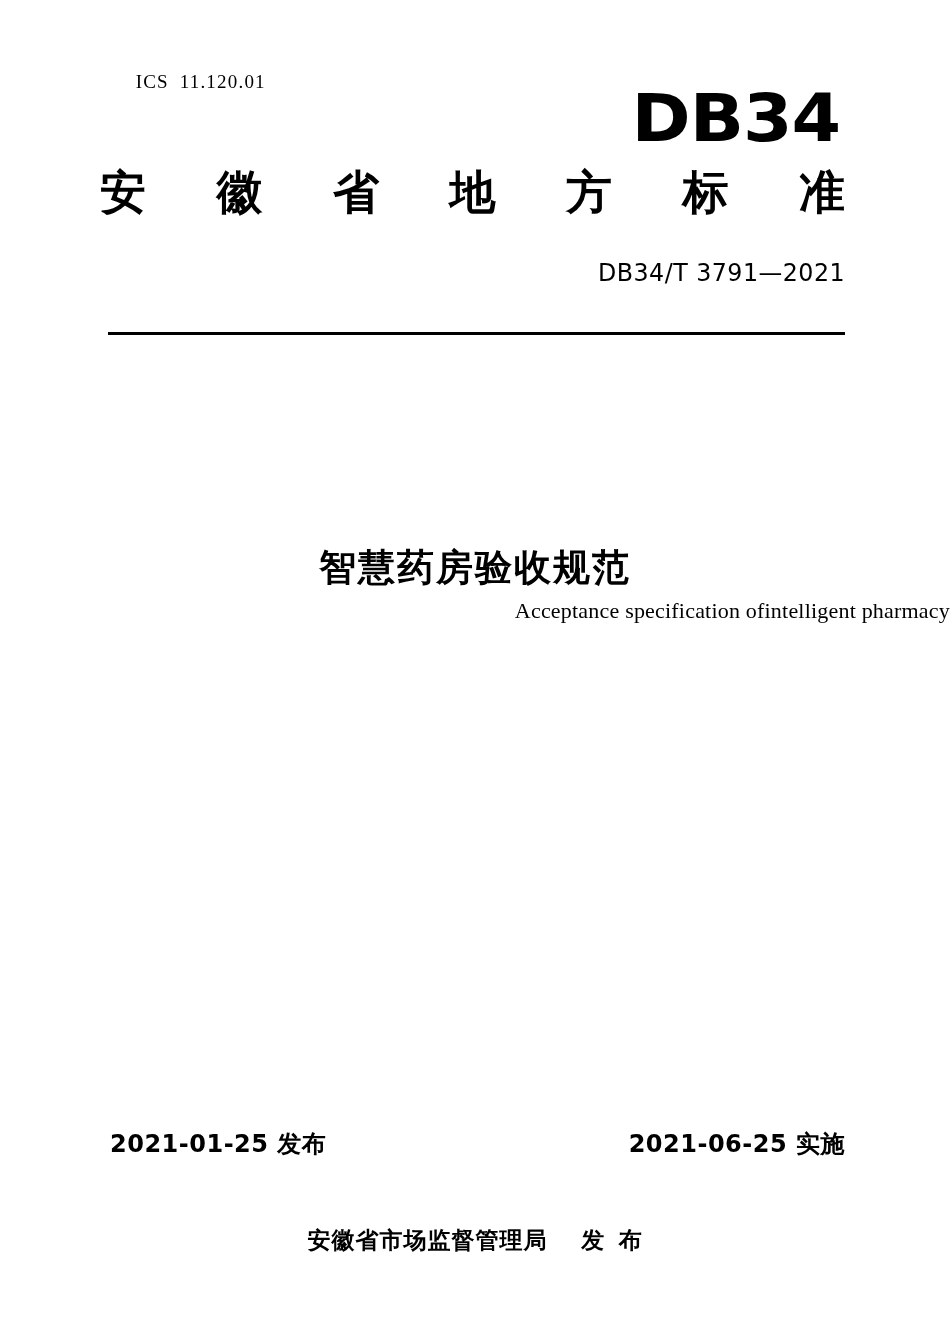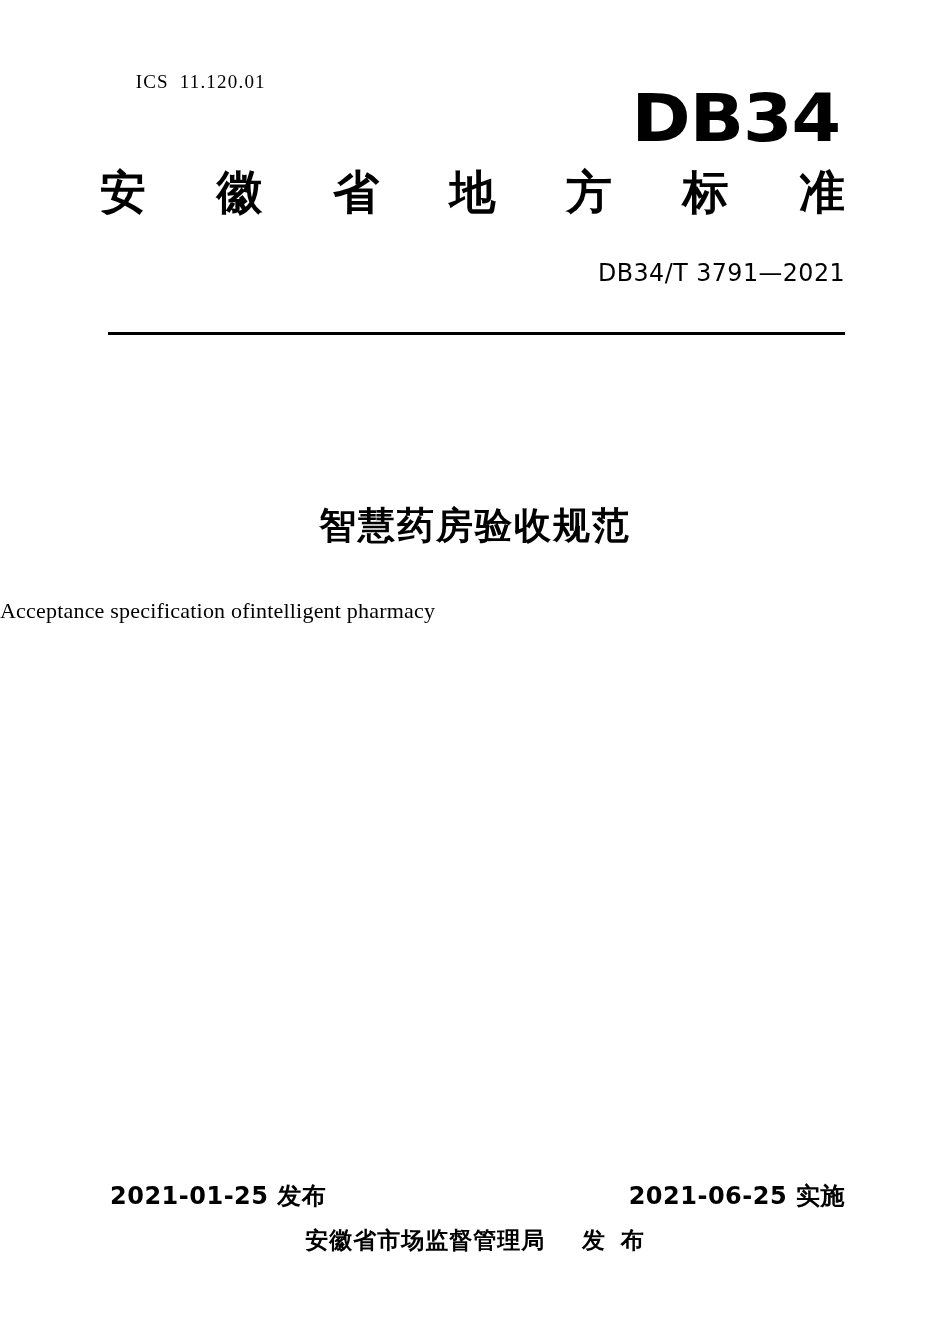--- a/index.html
+++ b/index.html
@@ -92,63 +92,63 @@
     top: 332px;
     height: 3px;
     background: #000;
   }
 
   
   .doc-title {
     position: absolute;
     left: 0;
     right: 0;
-    top: 501px;
+    top: 543px;
     text-align: center;
     font-family: "DejaVu Sans", "Liberation Sans", sans-serif;
     font-weight: 700;
     font-size: 37px;
     letter-spacing: 2px;
   }
   .doc-subtitle {
     position: absolute;
     left: 0;
     right: 0;
     top: 598px;
-    text-align: left;
+    text-align: right;
     font-family: "Liberation Serif", serif;
     font-size: 22px;
     letter-spacing: 0.2px;
   }
 
   
   .date-row {
     position: absolute;
     left: 110px;
     right: 105px;
-    top: 1180px;
+    top: 1128px;
     display: flex;
     justify-content: space-between;
     font-family: "DejaVu Sans", "Liberation Sans", sans-serif;
     font-weight: 700;
     font-size: 24px;
     letter-spacing: 0.5px;
   }
   .date-row .date-item {
     white-space: pre;
   }
 
   
   .publisher {
     position: absolute;
     left: 0;
     right: 0;
     top: 1225px;
     text-align: center;
-    font-family: Liberation Sans, sans-serif;
+    font-family: Liberation Serif, serif;
     font-weight: 700;
     font-size: 23px;
     letter-spacing: 1px;
     white-space: pre;
   }
 </style>
 </head>
 <body>
 
 <div class="page">

